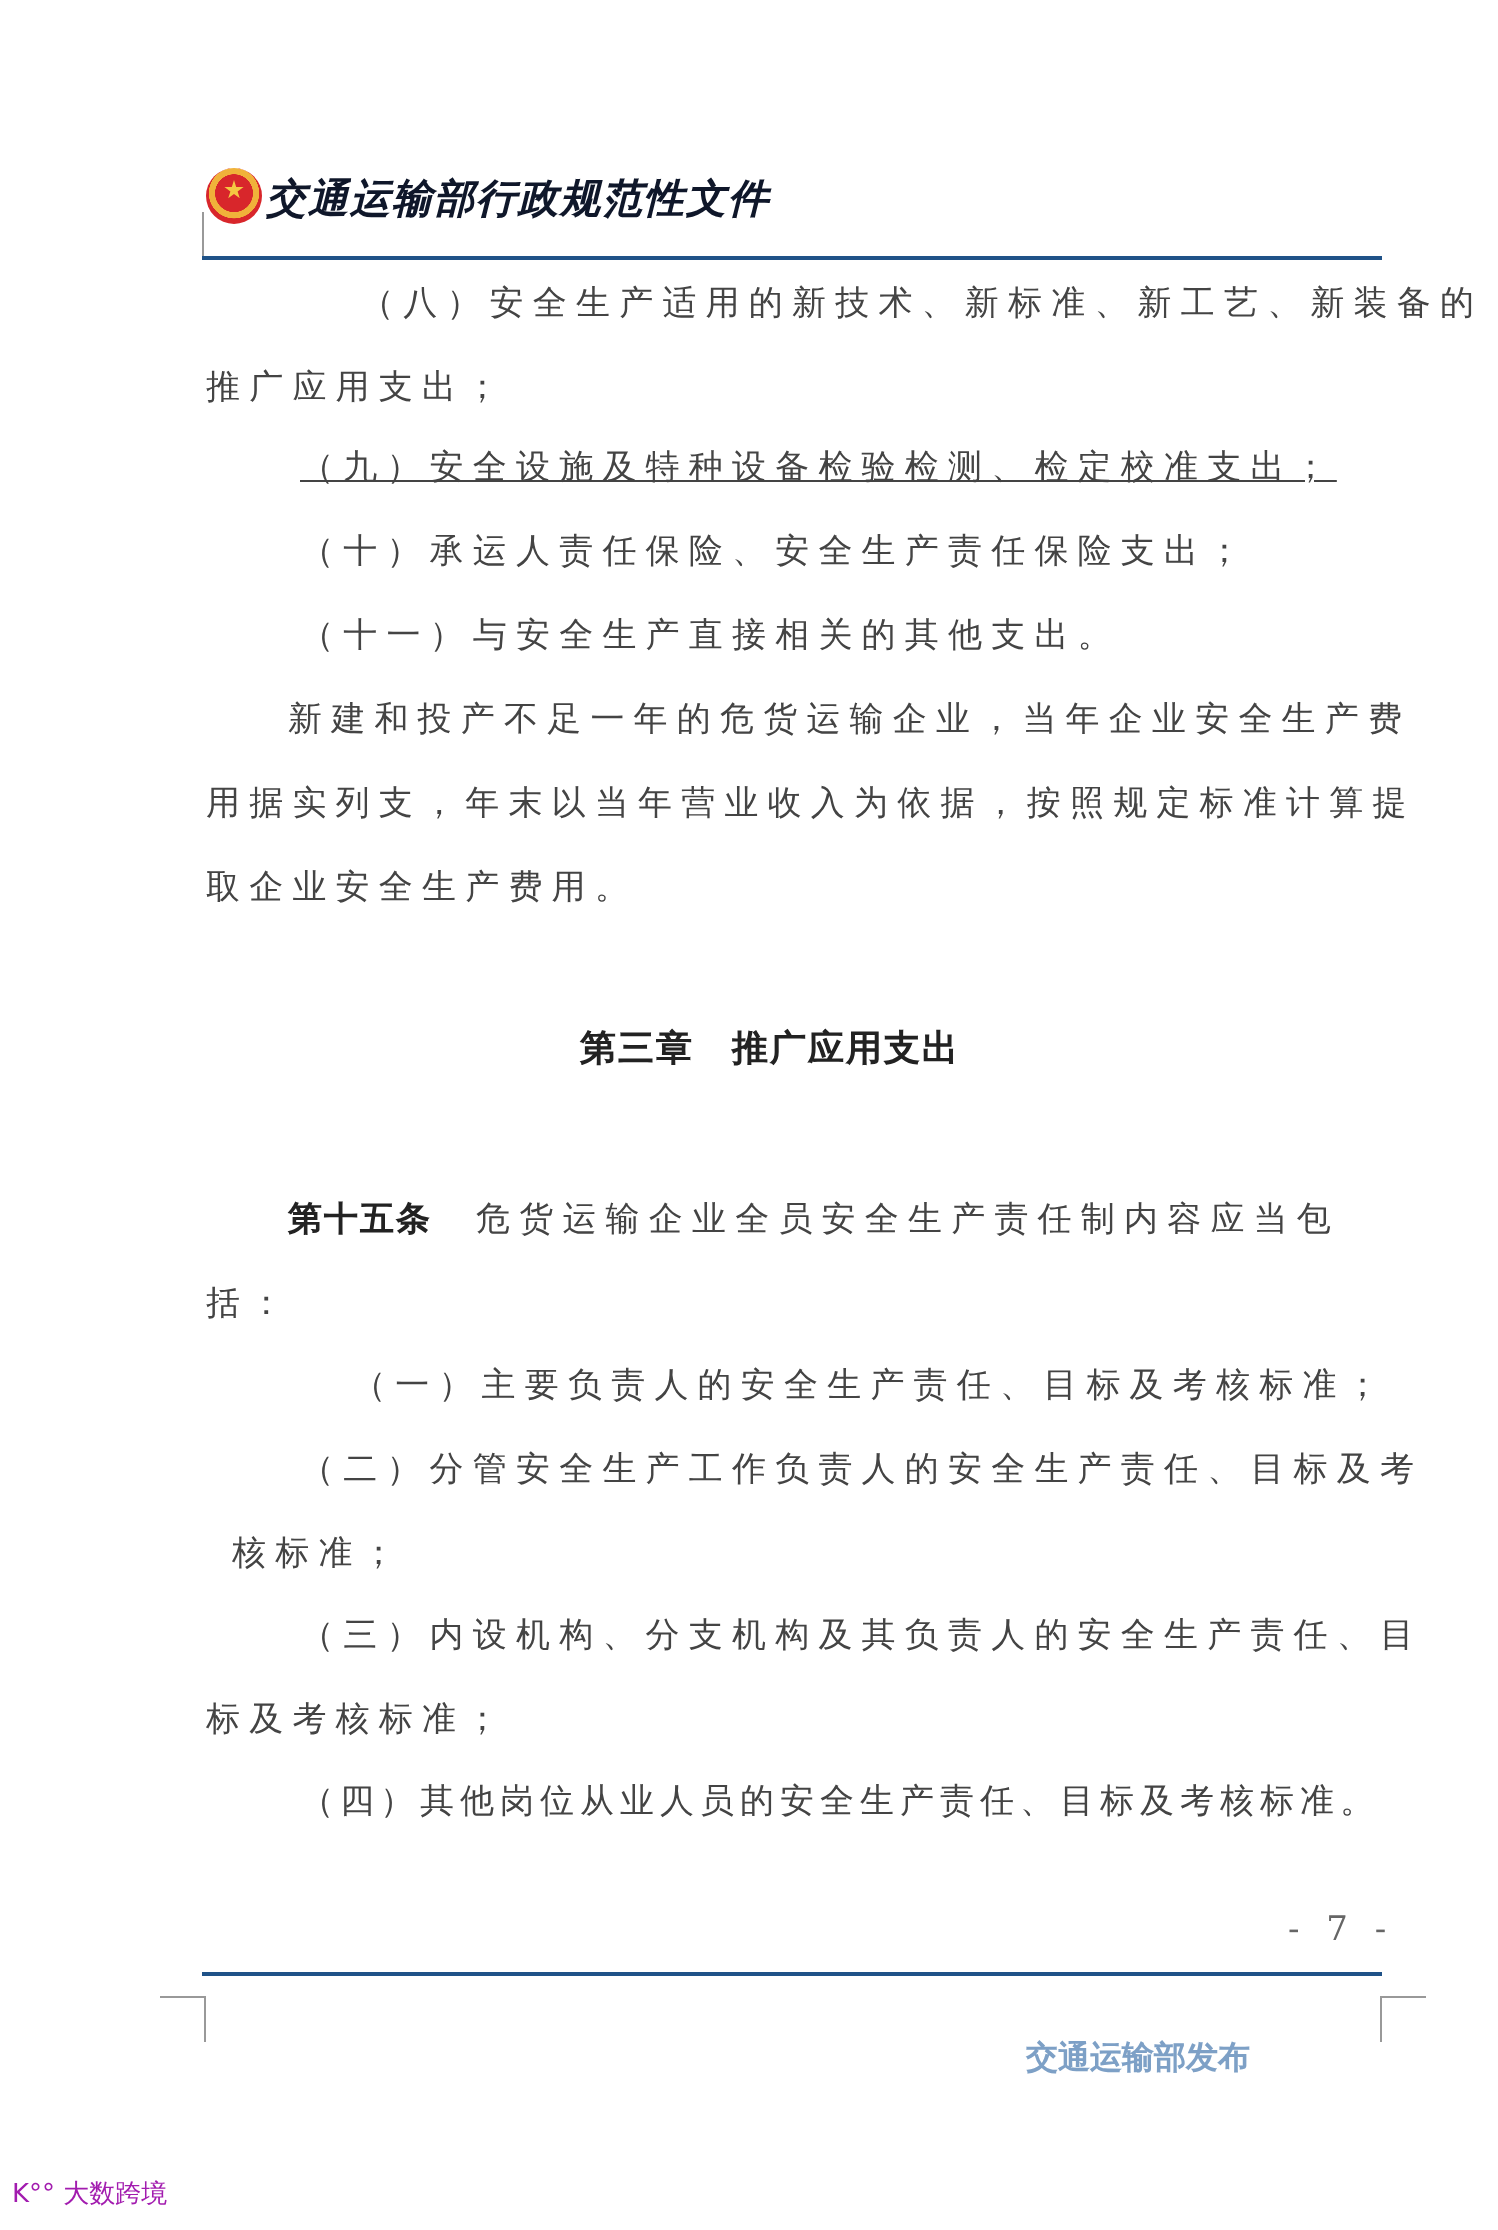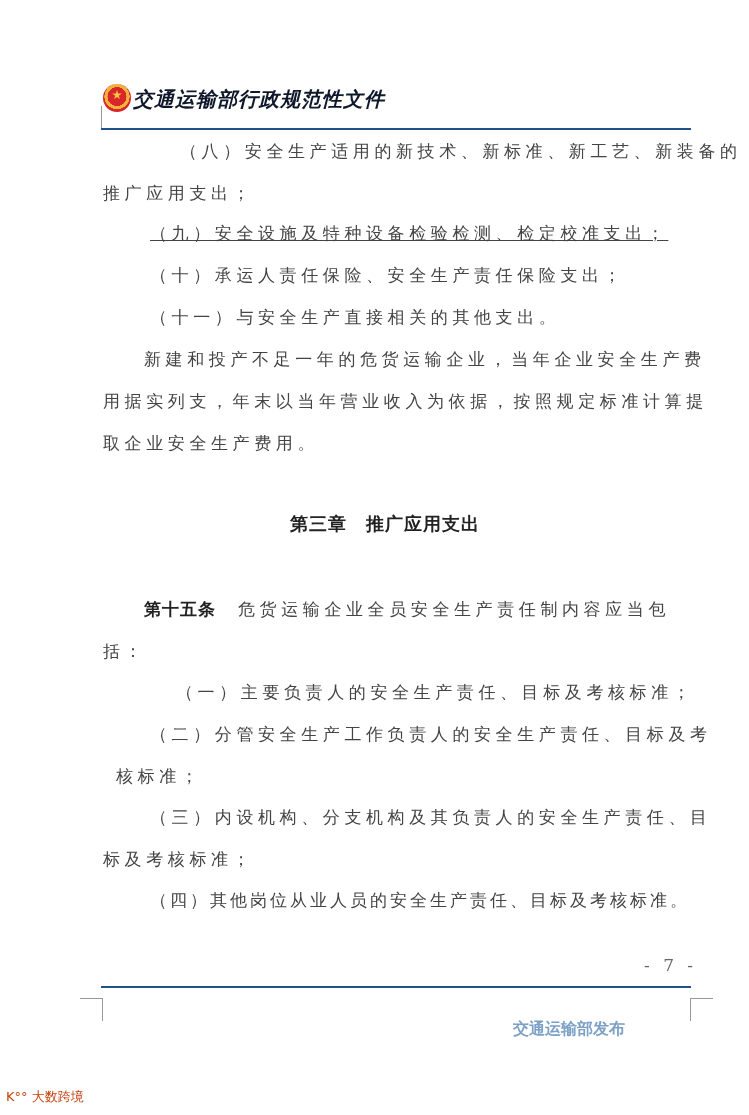--- a/index.html
+++ b/index.html
@@ -14,21 +14,21 @@
   .rule-bottom { position:absolute; left:101px; top:986px; width:590px; height:2px; background:#1f5288; }
   .corner { position:absolute; width:22px; height:22px; border-color:#999; border-style:solid; border-width:0; }
   .c1 { left:101px; top:106px; border-left-width:1px; border-bottom-width:0; height:22px; }
   .c2 { left:80px; top:998px; border-top-width:1px; border-right-width:1px; width:22px; }
   .c3 { left:690px; top:998px; border-top-width:1px; border-left-width:1px; width:22px; }
   .para { position:absolute; font-size:17px; letter-spacing:4.6px; color:#444; white-space:nowrap; }
   .chapter { position:absolute; left:290px; top:512px; font-size:18px; font-weight:bold; font-family:"DejaVu Sans","Liberation Sans",sans-serif; color:#222; letter-spacing:1px; white-space:pre; }
   .article-label { font-weight:bold; font-family:"DejaVu Sans","Liberation Sans",sans-serif; color:#222; letter-spacing:1px; }
   .page-number { position:absolute; left:644px; top:955px; font-size:17px; color:#666; letter-spacing:4px; }
   .footer-publisher { position:absolute; left:513px; top:1019px; font-size:16px; font-weight:bold; color:#7da0c6; }
-  .watermark { position:absolute; left:6px; top:1088px; font-size:13px; color:#c2410c; font-family:"DejaVu Sans",sans-serif; }
+  .watermark { position:absolute; left:6px; top:1088px; font-size:13px; color:#a21caf; font-family:"DejaVu Sans",sans-serif; }
 </style>
 </head>
 <body>
 
 <div class="emblem"></div>
 <div class="header-title">交通运输部行政规范性文件</div>
 <div class="corner c1"></div>
 <div class="rule-top"></div>
 
 <div class="para" style="left:150px;top:140px;margin-left:30px;">（八）安全生产适用的新技术、新标准、新工艺、新装备的</div>

